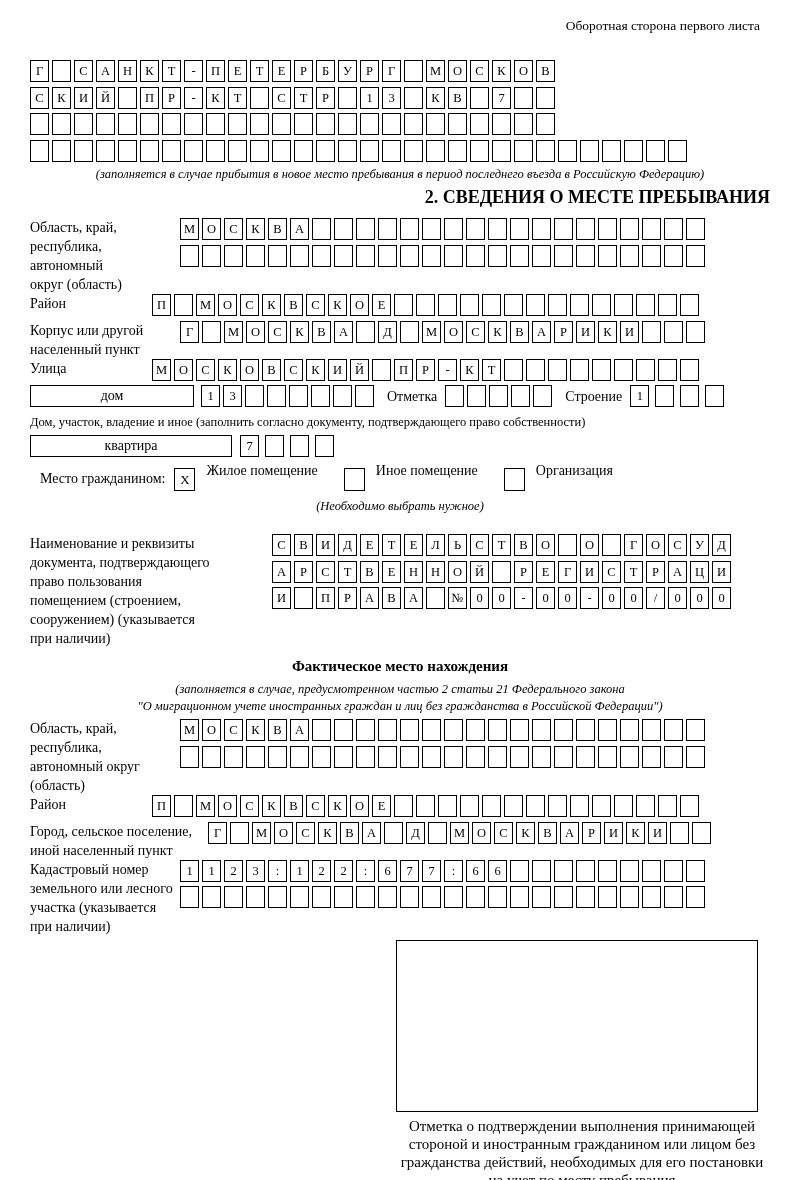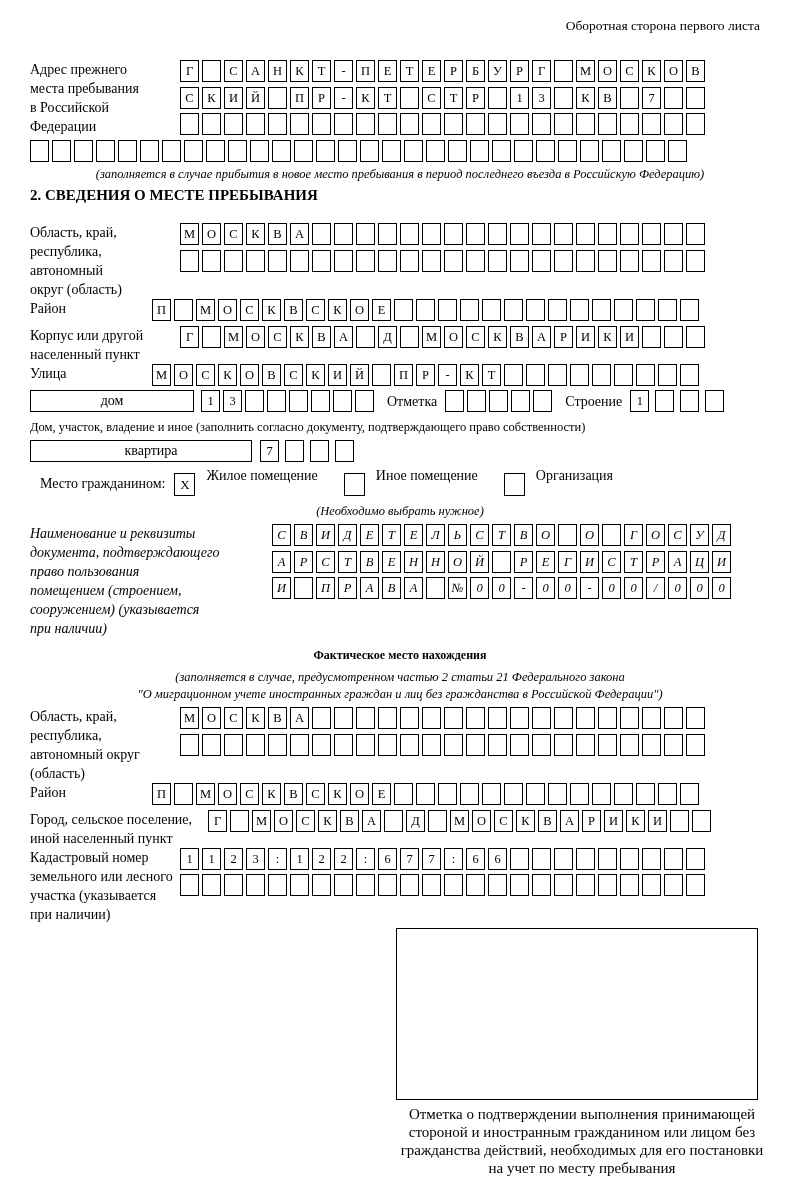--- a/index.html
+++ b/index.html
@@ -26,61 +26,55 @@
     display:inline-block; flex:0 0 auto;
     width:17px; height:20px; line-height:20px;
     border:1.7px solid #000; margin-right:3px;
     text-align:center; font-size:12.5px;
   }
   .gap6 .cell { margin-right:6px; }
 
   .caption { font-size:12.5px; line-height:16px; margin:0 0 5px 0; }
   .center { text-align:center;font-style:italic; }
 
-  .sec-title { text-align:left; font-weight:bold; font-size:15px; margin:2px 0 19px 0; }
-  .sub-title { text-align:center; font-weight:bold; font-size:12px; margin:10px 0 6px 0; }
+  .sec-title { text-align:right; font-weight:bold; font-size:18px; margin:2px 0 10px 0; }
+  .sub-title { text-align:center; font-weight:bold; font-size:15px; margin:10px 0 6px 0; }
 
   .box-label {
     border:1.7px solid #000; height:20px; line-height:20px;
     text-align:center; font-size:14px; flex:0 0 auto;
   }
   .dom-box { width:162px; margin-right:7px; }
-  .apt-box { width:200px; margin-right:8px;padding-left:20px; }
+  .apt-box { width:200px; margin-right:8px; }
   .inline-lbl { line-height:23px; margin:0 8px 0 10px; flex:0 0 auto; }
 
   .stay-row { display:flex; align-items:center; margin:2px 0 3px 10px; }
   .cbox {
     display:inline-block; width:19px; height:21px; line-height:21px;
     border:1.7px solid #000; text-align:center; font-size:13px; flex:0 0 auto;
   }
   .stay-row .opt-lbl { margin:0 26px 16px 11px; }
   .stay-row .lead { margin-right:9px; }
 
-  .doc-block { margin-top:5px;font-style:italic; }
+  .doc-block { margin-top:20px; }
 
   .stamp-col { width:372px; margin-left:366px; margin-top:4px; }
   .stamp-box { width:360px; height:170px; border:1.9px solid #000; margin-bottom:5px; }
   .stamp-caption { text-align:center; font-size:15px; line-height:18px; width:400px; margin-left:-14px; }
 
   .mb2 { margin-bottom:2px; }
 </style>
 </head>
 <body>
 
 <div class="page">
 
   <div class="hdr">Оборотная сторона первого листа</div>
 
   <div class="row">
-    <div class="lbl w150">
-      <div>Адрес прежнего</div>
-      <div>места пребывания</div>
-      <div>в Российской</div>
-      <div>Федерации</div>
-    </div>
     <div class="grids">
       <div class="grid">
           <span class="cell">Г</span>
           <span class="cell"></span>
           <span class="cell">С</span>
           <span class="cell">А</span>
           <span class="cell">Н</span>
           <span class="cell">К</span>
           <span class="cell">Т</span>
           <span class="cell">-</span>

